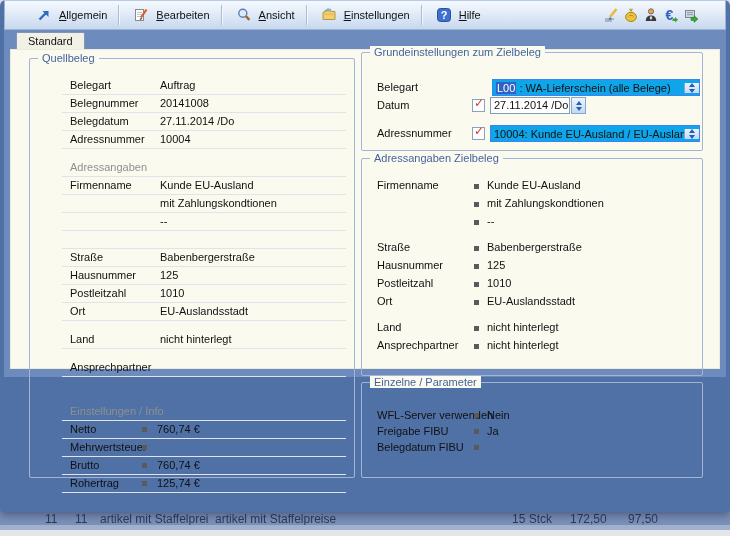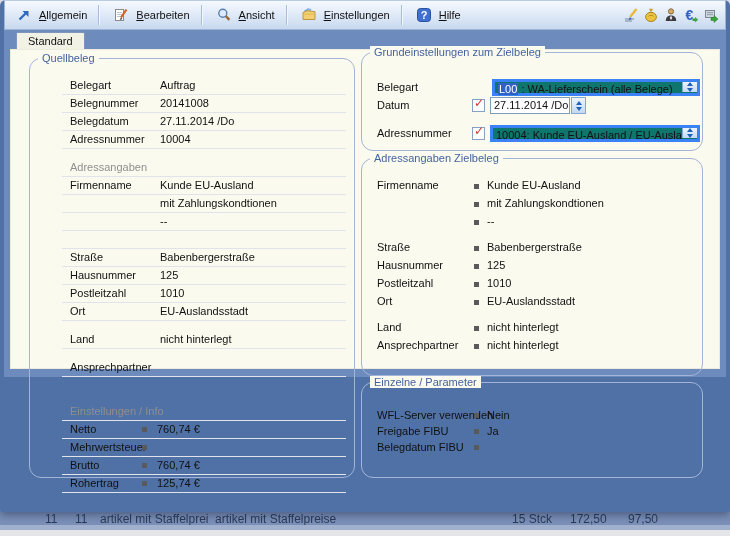--- a/index.html
+++ b/index.html
@@ -13,37 +13,37 @@
   .bg-mid{position:absolute;left:0;top:525px;width:730px;height:5px;background:#a0b0cd}
   .bg-bot{position:absolute;left:0;top:530px;width:730px;height:6px;background:#e3e5e9}
 
   
   .dialog{position:absolute;left:0;top:0;width:730px;height:512px;box-sizing:border-box;
     background:#4f71a6;border-radius:6px 6px 2px 2px;padding:0 4px 4px 4px;
     box-shadow:0 3px 8px rgba(20,30,60,.45)}
   .titlebar{height:19px;margin:0 -4px;border-radius:6px 6px 0 0;display:flex;align-items:center;
     padding:0 9px;color:#fff;font-weight:bold;letter-spacing:.2px;text-shadow:1px 1px 1px rgba(0,0,20,.45);
     background:linear-gradient(180deg,#7da2dd 0%,#4c78c2 22%,#3a63ae 60%,#30569d 100%)}
-  .menubar{height:30px;box-sizing:border-box;display:flex;align-items:center;padding:0 4px;
+  .menubar{height:30px;box-sizing:border-box;display:flex;align-items:center;padding:0 24px;
     background:linear-gradient(180deg,#f5f9fe 0%,#dde8f6 55%,#c7d8ee 100%);
     border:1px solid #9cb4d6;border-top:1px solid #b9cce6}
   .menu-item{display:flex;align-items:center;gap:5px;padding:3px 5px;border-radius:2px;cursor:default}
   .menu-item .mi-label{color:#111}
   .menu-sep{width:1px;height:20px;background:#a9bdd8;border-right:1px solid #f4f8fd;margin:0 6px}
   .mb-spacer{flex:1}
   .tool-icon{width:20px;height:18px;display:flex;align-items:center;justify-content:center}
 
   .content{position:relative;height:347px;background:#6e8bbd}
   .tab{position:absolute;left:12px;top:2px;height:17px;box-sizing:border-box;padding:2px 11px 0;
     background:#f2f1e6;border:1px solid #7e95bd;border-bottom:none;border-radius:2px 2px 0 0;z-index:2}
   .tabpanel{position:absolute;left:6px;right:6px;top:19px;bottom:8px;background:#fbfaef;
     border:1px solid #ecead d;border:1px solid #eceadd}
 
   
-  .groupbox{position:absolute;border:1px solid #a3b4d6;border-radius:12px}
+  .groupbox{position:absolute;border:1px solid #a3b4d6;border-radius:2px}
   .gb-title{position:absolute;top:-7px;left:8px;background:#fbfaef;padding:0 4px;color:#44639e;white-space:nowrap}
 
   .rows{position:absolute}
   .row{position:relative}
   .lbl,.val,.seclbl{position:absolute;top:2px;white-space:nowrap}
   .bullet{position:absolute;width:5px;height:5px;background:#5a5a5a}
 
   
   .q-rows{left:32px;right:8px;top:18px}
   .q-rows .row.field,.q-rows .row.section{height:17px;border-bottom:1px solid #e0e3ea}
@@ -65,22 +65,22 @@
 
   .o-rows{left:15px;right:8px;top:24px}
   .o-rows .row.field{height:16px}
   .o-rows .lbl{left:0}
   .o-rows .val{left:110px}
   .o-rows .bullet{left:97px;top:6px}
 
   
   .ctl-row{position:absolute;left:15px;right:8px;height:17px}
   .ctl-row .lbl{left:0}
-  .combo{position:absolute;top:0;height:17px;box-sizing:border-box;background:#0f766e;
-    border:3px solid #3b82f6;display:flex;align-items:flex-start}
+  .combo{position:absolute;top:0;height:17px;box-sizing:border-box;background:#0ea5e9;
+    border:1px solid #3b82f6;display:flex;align-items:center}
   .combo .combo-text{flex:1;padding:1px 3px;white-space:nowrap;overflow:hidden}
   .combo .combo-text.right{text-align:right}
   .sel{background:#2f62c4;color:#fff;padding:0 1px}
   .spin{width:14px;background:linear-gradient(180deg,#edf4fc,#c3d9f3);border-left:1px solid #86a7d2;
     display:flex;flex-direction:column;align-items:center;justify-content:center;gap:2px}
   .spin i{display:block;width:0;height:0}
   .spin .up{border-left:3px solid transparent;border-right:3px solid transparent;border-bottom:4px solid #2160b8}
   .spin .down{border-left:3px solid transparent;border-right:3px solid transparent;border-top:4px solid #2160b8}
   .spin.btn{position:absolute;top:0;width:15px;height:17px;box-sizing:border-box;border:1px solid #86a7d2}
   .checkbox{position:absolute;top:2px;width:13px;height:13px;box-sizing:border-box;background:#fff;border:1px solid #89a2c4}

